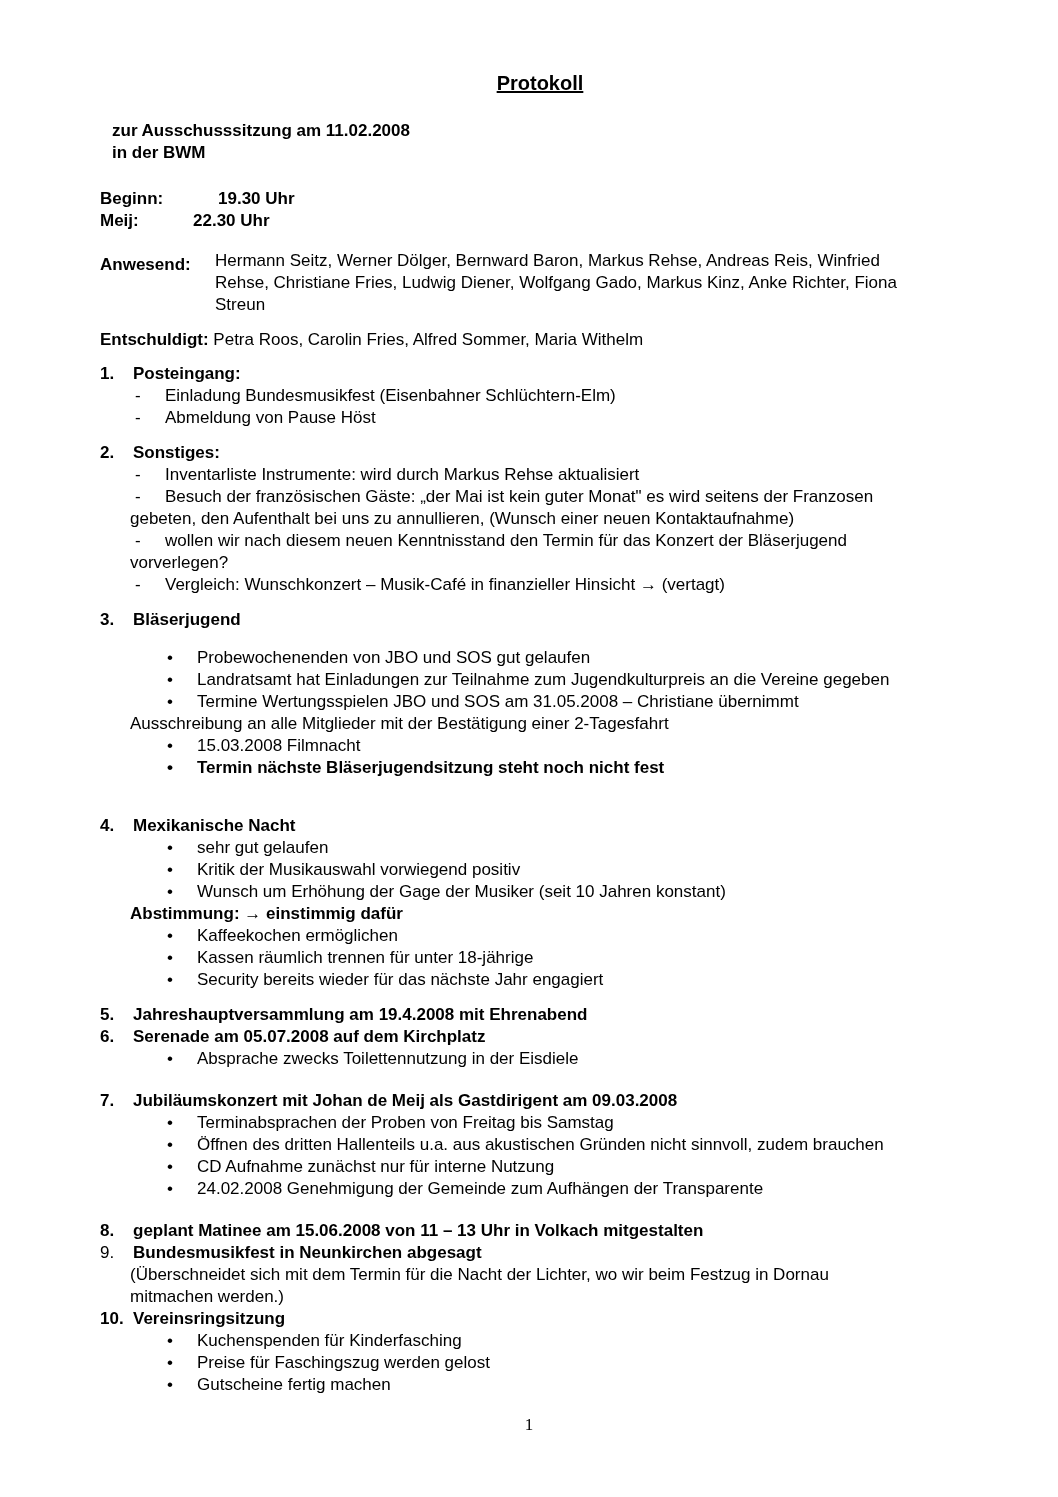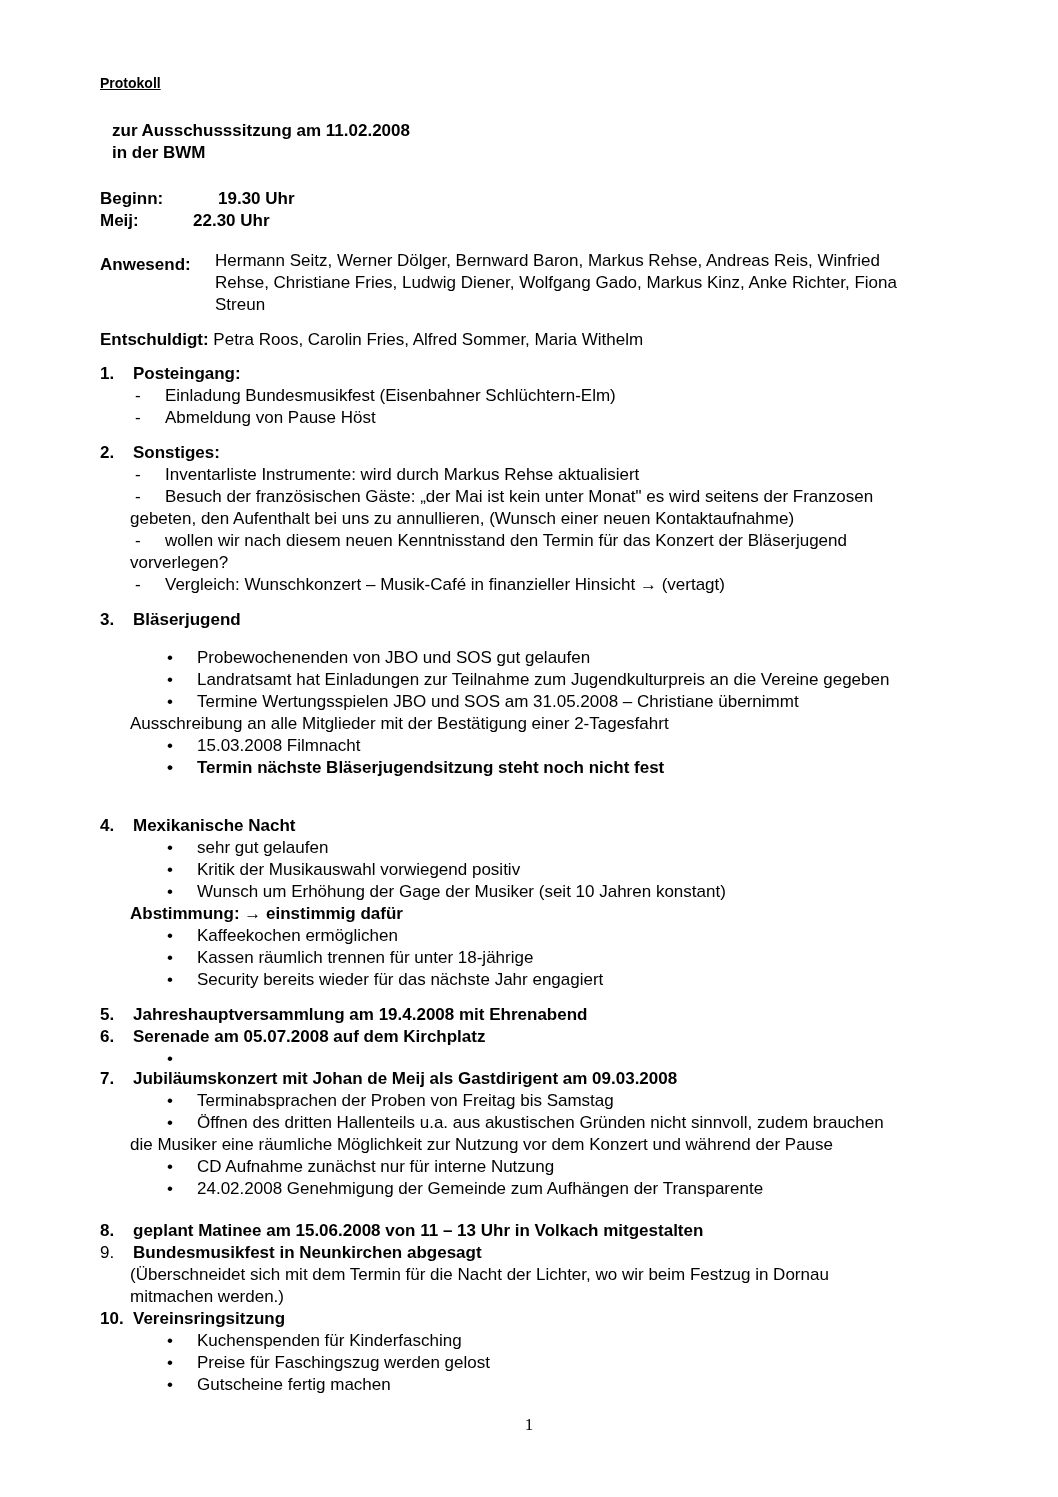--- a/index.html
+++ b/index.html
@@ -7,21 +7,21 @@
     position:relative;
     width:1058px;height:1497px;
     background:#ffffff;color:#000000;
     font-family:"Liberation Sans","DejaVu Sans",sans-serif;
     font-size:17px;line-height:22px;
     overflow:hidden;
     margin:0 auto;
   }
   .content{padding:72px 78px 0 100px;}
   .title{
-    text-align:left;font-weight:bold;font-size:14px;
+    text-align:center;font-weight:bold;font-size:20px;
     text-decoration:underline;
   }
   .subs{margin-top:26px;font-weight:bold;margin-left:12px;}
   .times{margin-top:24px;font-weight:bold;}
   .times .lbl1{display:inline-block;width:118px;}
   .times .lbl2{display:inline-block;width:93px;}
   .anwesend{position:relative;margin-top:18px;padding-left:115px;}
   .anwesend .label{position:absolute;left:0;top:4px;font-weight:bold;}
   .entsch{margin-top:13px;}
   .entsch .label{font-weight:bold;}
@@ -98,21 +98,21 @@
     <div class="heading">
       <span class="num">2.</span>
       <span>Sonstiges:</span>
     </div>
     <div class="li dash">
       <span class="marker">-</span>
       <span>Inventarliste Instrumente: wird durch Markus Rehse aktualisiert</span>
     </div>
     <div class="li dash">
       <span class="marker">-</span>
-      <span>Besuch der französischen Gäste: „der Mai ist kein unter Monat" es wird seitens der Franzosen</span>
+      <span>Besuch der französischen Gäste: „der Mai ist kein guter Monat" es wird seitens der Franzosen</span>
     </div>
     <div class="cont">gebeten, den Aufenthalt bei uns zu annullieren, (Wunsch einer neuen Kontaktaufnahme)</div>
     <div class="li dash">
       <span class="marker">-</span>
       <span>wollen wir nach diesem neuen Kenntnisstand den Termin für das Konzert der Bläserjugend</span>
     </div>
     <div class="cont">vorverlegen?</div>
     <div class="li dash">
       <span class="marker">-</span>
       <span>Vergleich: Wunschkonzert – Musik-Café in finanzieller Hinsicht → (vertagt)</span>
@@ -177,35 +177,35 @@
     <div class="heading">
       <span class="num">5.</span>
       <span>Jahreshauptversammlung am 19.4.2008 mit Ehrenabend</span>
     </div>
     <div class="heading tight">
       <span class="num">6.</span>
       <span>Serenade am 05.07.2008 auf dem Kirchplatz</span>
     </div>
     <div class="li bullet">
       <span class="marker">•</span>
+      <span>Absprache zwecks Toilettennutzung in der Eisdiele</span>
     </div>
 
     <div class="heading gap-md">
       <span class="num">7.</span>
       <span>Jubiläumskonzert mit Johan de Meij als Gastdirigent am 09.03.2008</span>
     </div>
     <div class="li bullet">
       <span class="marker">•</span>
       <span>Terminabsprachen der Proben von Freitag bis Samstag</span>
     </div>
     <div class="li bullet">
       <span class="marker">•</span>
       <span>Öffnen des dritten Hallenteils u.a. aus akustischen Gründen nicht sinnvoll, zudem brauchen</span>
     </div>
-    <div class="cont">die Musiker eine räumliche Möglichkeit zur Nutzung vor dem Konzert und während der Pause</div>
     <div class="li bullet">
       <span class="marker">•</span>
       <span>CD Aufnahme zunächst nur für interne Nutzung</span>
     </div>
     <div class="li bullet">
       <span class="marker">•</span>
       <span>24.02.2008 Genehmigung der Gemeinde zum Aufhängen der Transparente</span>
     </div>
 
     <div class="heading gap-md">

